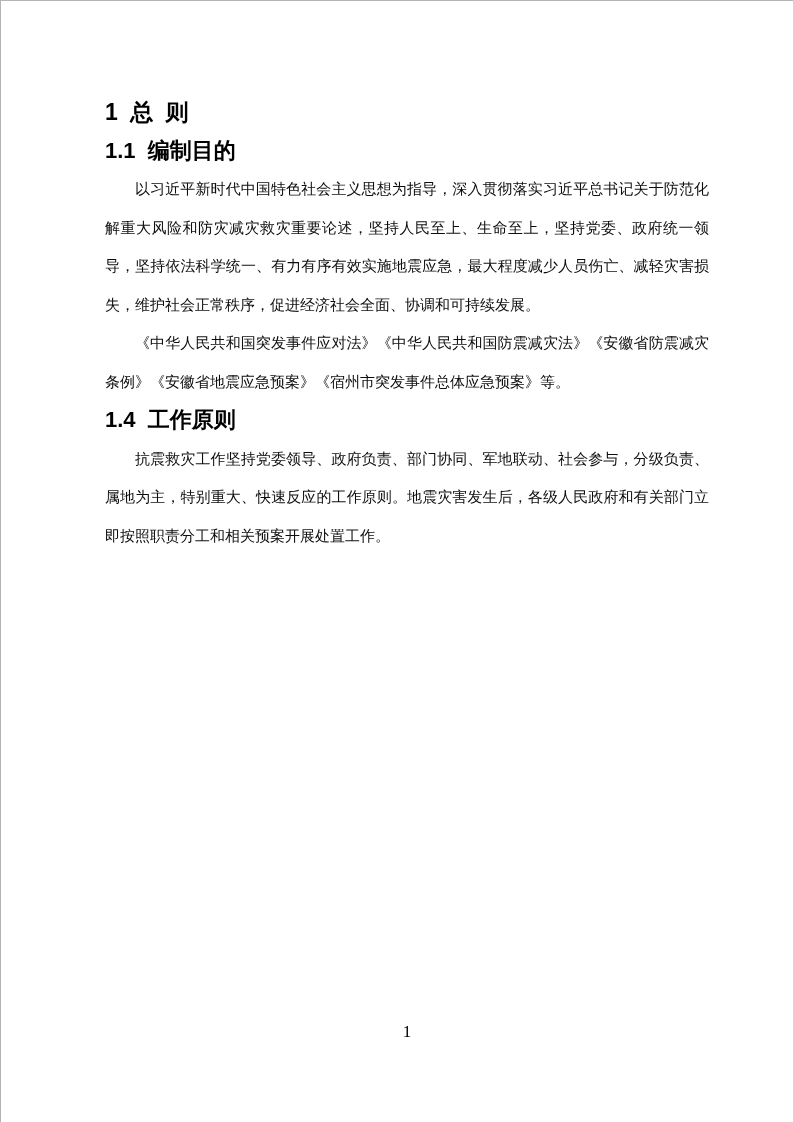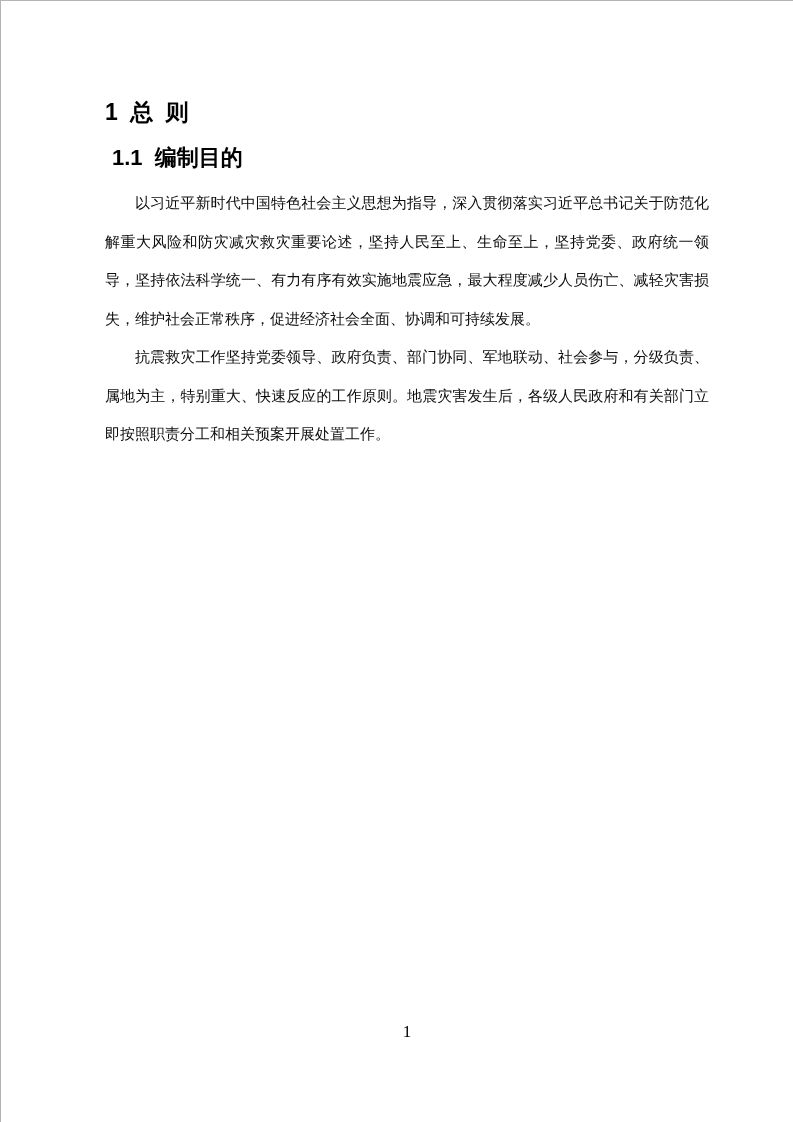--- a/index.html
+++ b/index.html
@@ -25,21 +25,21 @@
     margin: 0;
     font-family: "Liberation Sans", sans-serif;
     font-weight: bold;
     font-size: 23px;
     line-height: 38.5px;
     letter-spacing: 3px;
     color: #000000;
     white-space: pre-wrap;
   }
   .section-heading {
-    margin: 7px;
+    margin: 0;
     font-family: "Liberation Sans", sans-serif;
     font-weight: bold;
     font-size: 22px;
     line-height: 38.5px;
     color: #000000;
     white-space: pre-wrap;
   }
   .body-paragraph {
     margin: 0;
     font-family: "Liberation Serif", serif;
@@ -65,20 +65,22 @@
 <body>
 
 <div class="page">
   <div class="content">
 
     <h1 class="chapter-title">1 总 则</h1>
 
     <h2 class="section-heading">1.1  编制目的</h2>
     <p class="body-paragraph">以习近平新时代中国特色社会主义思想为指导，深入贯彻落实习近平总书记关于防范化解重大风险和防灾减灾救灾重要论述，坚持人民至上、生命至上，坚持党委、政府统一领导，坚持依法科学统一、有力有序有效实施地震应急，最大程度减少人员伤亡、减轻灾害损失，维护社会正常秩序，促进经济社会全面、协调和可持续发展。</p>
 
+    <p class="body-paragraph">《中华人民共和国突发事件应对法》《中华人民共和国防震减灾法》《安徽省防震减灾条例》《安徽省地震应急预案》《宿州市突发事件总体应急预案》等。</p>
 
 
+    <h2 class="section-heading">1.4  工作原则</h2>
     <p class="body-paragraph">抗震救灾工作坚持党委领导、政府负责、部门协同、军地联动、社会参与，分级负责、属地为主，特别重大、快速反应的工作原则。地震灾害发生后，各级人民政府和有关部门立即按照职责分工和相关预案开展处置工作。</p>
 
   </div>
 
   <div class="page-number">1</div>
 </div>
 
 </body></html>

